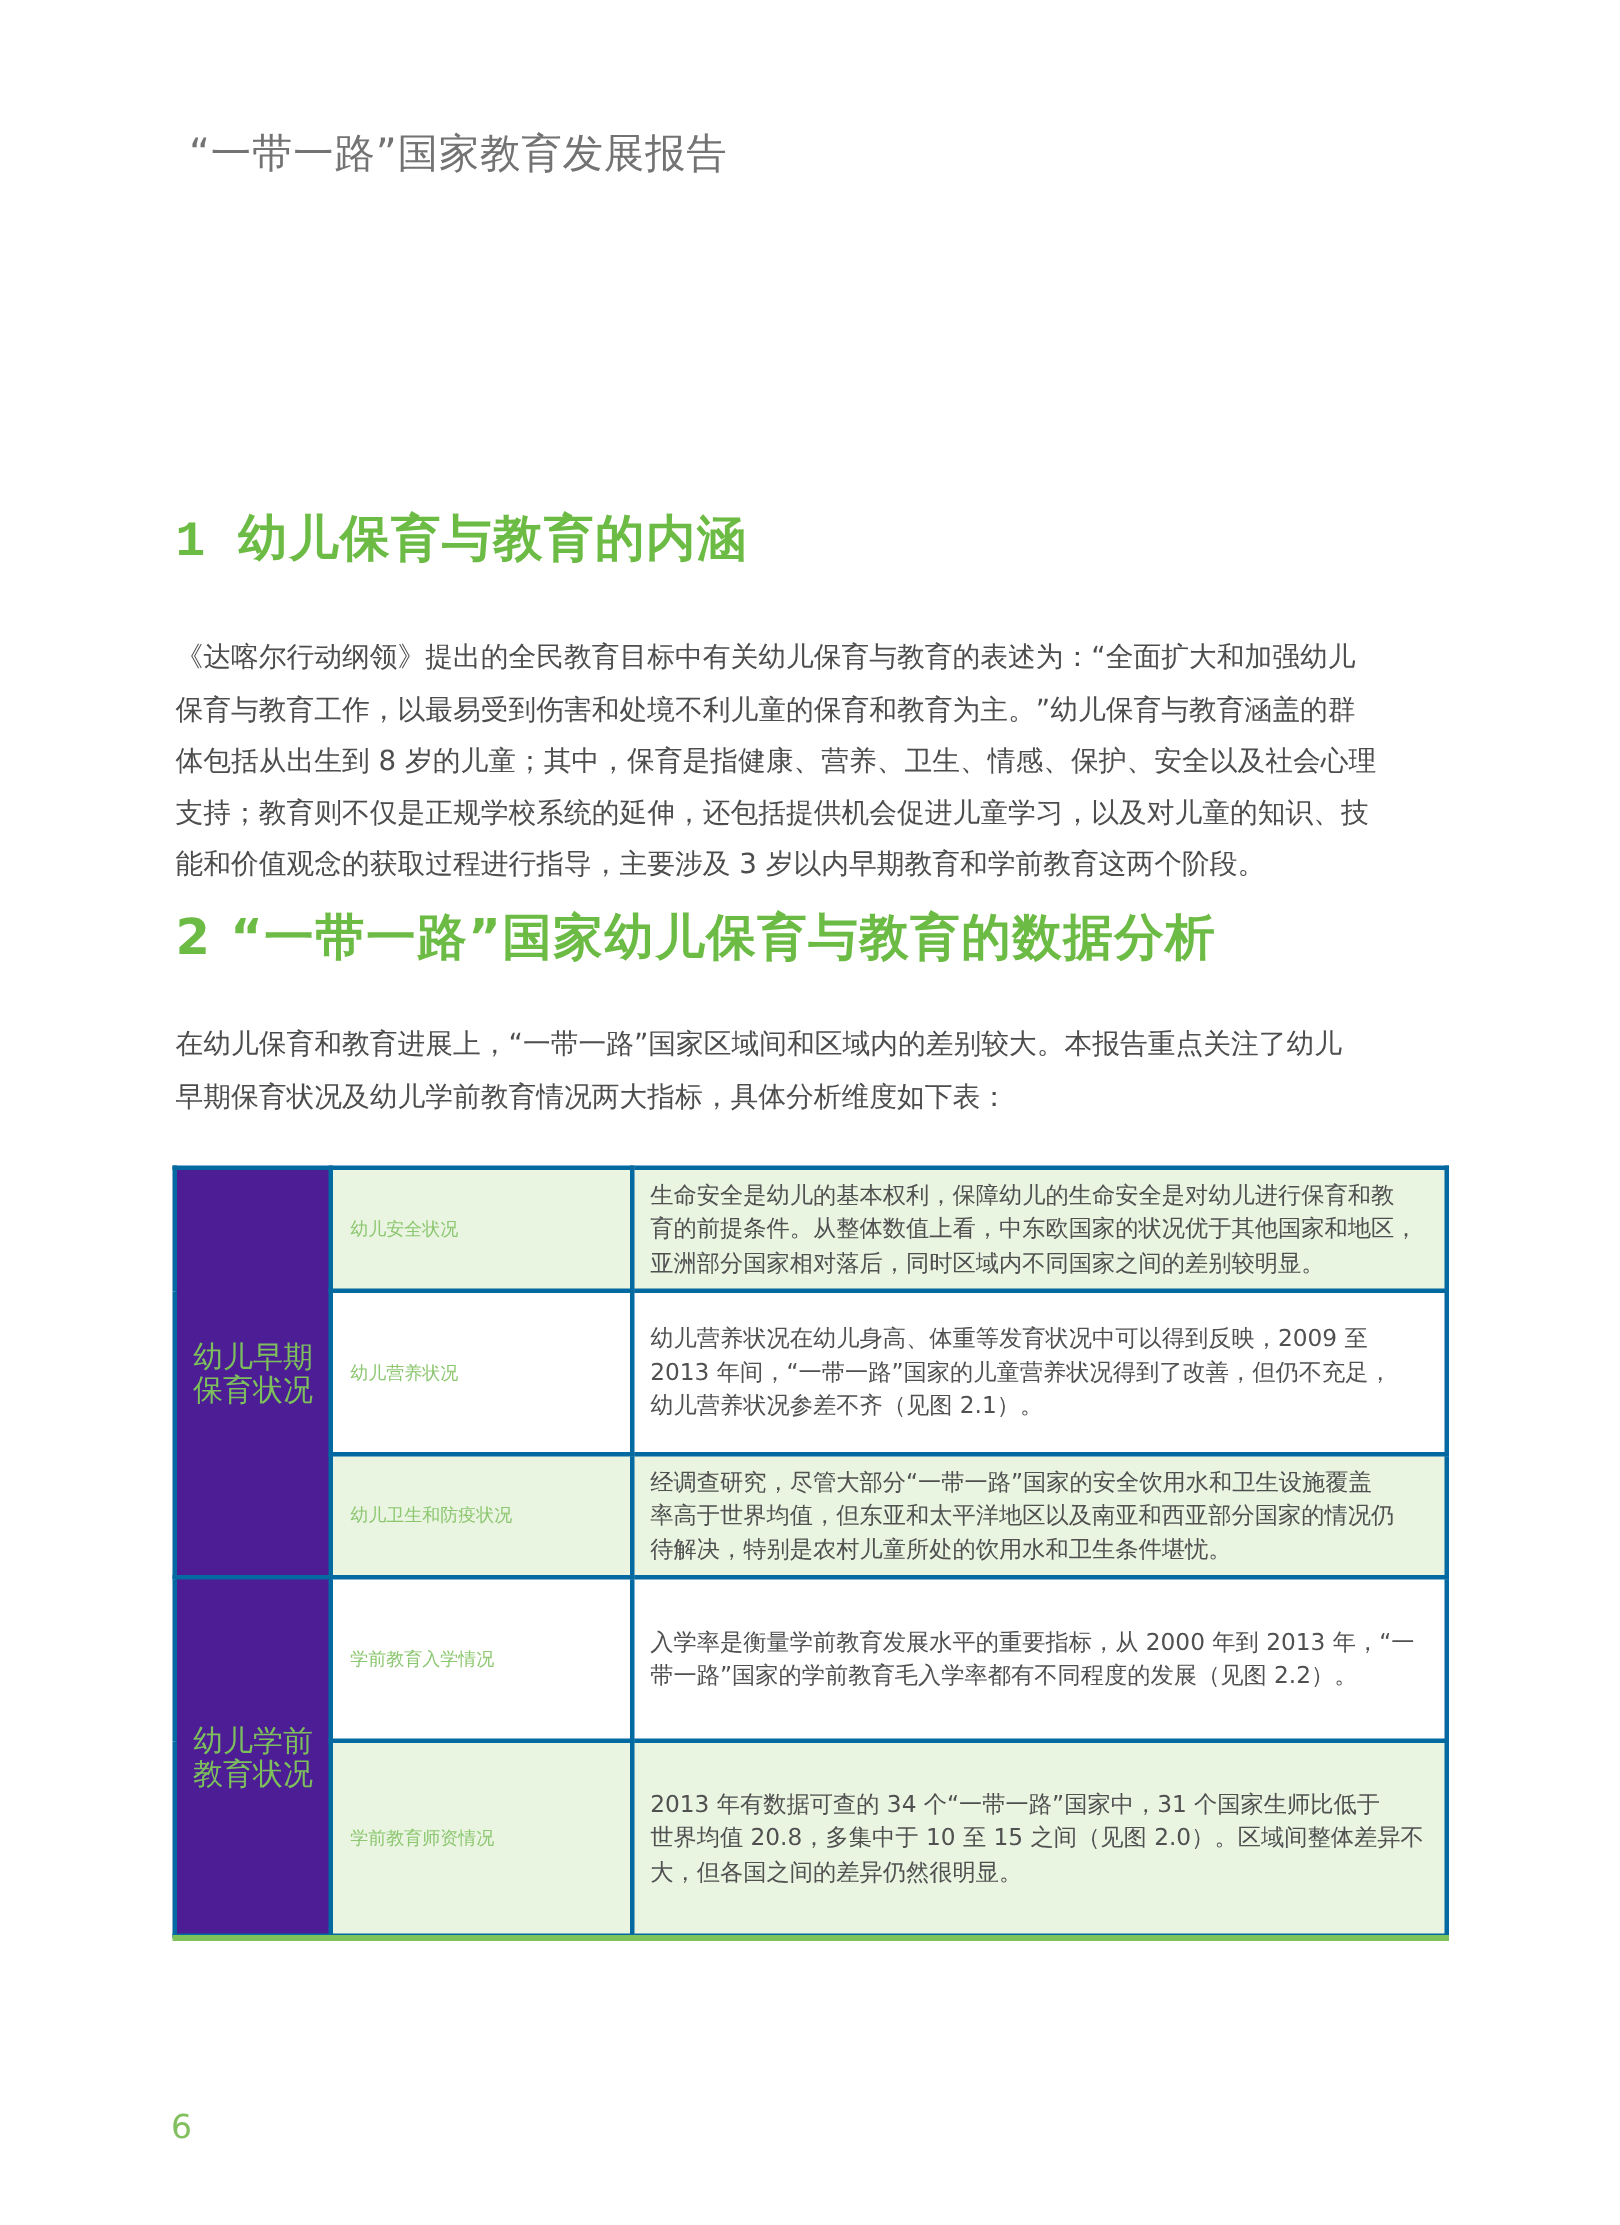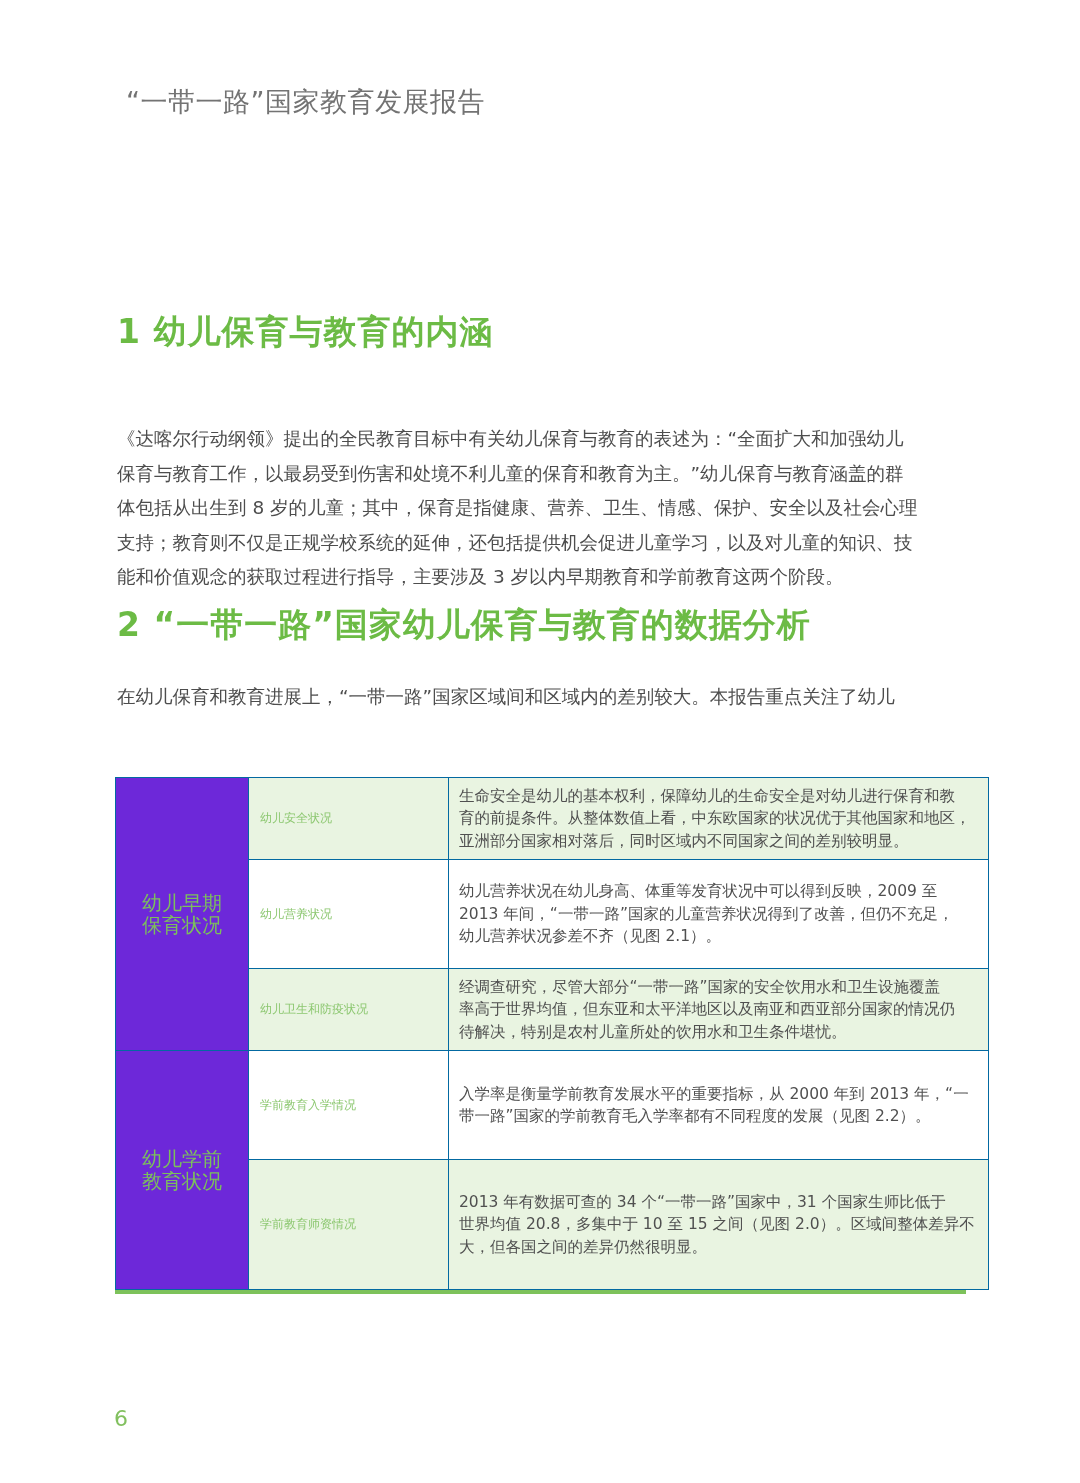--- a/index.html
+++ b/index.html
@@ -2,32 +2,32 @@
 <html><head>
   <meta charset="utf-8">
   <style>
     * { box-sizing: border-box; margin: 0; padding: 0; }
     html, body { width: 1080px; height: 1483px; background: #ffffff; }
     body { position: relative; font-family: "DejaVu Sans", "Liberation Sans", sans-serif; color: #4a4a4a; overflow: hidden; }
 
     .running-header { position: absolute; left: 126px; top: 84px; font-size: 27px; color: #737373; letter-spacing: 0.5px; }
 
     .section-title { position: absolute; left: 117px; font-size: 33px; font-weight: bold; color: #6cbb45; letter-spacing: 1px; }
-    #s1-title { top: 310px; }
+    #s1-title { top: 337px; font-family: Liberation Mono, monospace; }
     #s2-title { top: 603px; }
 
     .para { position: absolute; left: 117px; width: 852px; font-size: 18.5px; line-height: 34.5px; color: #4d4d4d; text-align: justify; }
     #s1-para { top: 398px; margin-top: 24px; }
     #s2-para { top: 680px; }
     .para p { white-space: nowrap; }
 
     .table-wrap { position: absolute; left: 115px; top: 777px; width: 851px; height: 514px; }
     table { border-collapse: collapse; width: 851px; table-layout: fixed; }
-    td { border: 1px solid #0369a1; vertical-align: middle; }
-    td.group { background: #6d28d9; color: #7cbf5c; font-size: 20px; line-height: 22px; text-align: center; width: 133px; }
+    td { border: 3px solid #0369a1; vertical-align: middle; }
+    td.group { background: #4c1d95; color: #7cbf5c; font-size: 20px; line-height: 22px; text-align: center; width: 104px; }
     td.dim { width: 200px; color: #8cc770; font-size: 12px; padding-left: 11px; }
     td.desc { width: 540px; font-size: 15.5px; line-height: 22.5px; color: #505050; padding: 0 10px 0 10px; }
     tr.shade td.dim, tr.shade td.desc { background: #e9f4e1; }
     tr.plain td.dim, tr.plain td.desc { background: #ffffff; }
     .bottom-rule { position: absolute; left: 0; bottom: -3px; width: 851px; height: 4px; background: #7dc25b; }
 
     .page-number { position: absolute; left: 114px; top: 1406px; font-size: 22px; color: #82c05f; }
   </style>
 </head>
 <body>
@@ -39,20 +39,21 @@
   <p>《达喀尔行动纲领》提出的全民教育目标中有关幼儿保育与教育的表述为：“全面扩大和加强幼儿</p>
   <p>保育与教育工作，以最易受到伤害和处境不利儿童的保育和教育为主。”幼儿保育与教育涵盖的群</p>
   <p>体包括从出生到 8 岁的儿童；其中，保育是指健康、营养、卫生、情感、保护、安全以及社会心理</p>
   <p>支持；教育则不仅是正规学校系统的延伸，还包括提供机会促进儿童学习，以及对儿童的知识、技</p>
   <p>能和价值观念的获取过程进行指导，主要涉及 3 岁以内早期教育和学前教育这两个阶段。</p>
 </div>
 
 <h1 class="section-title" id="s2-title">2 “一带一路”国家幼儿保育与教育的数据分析</h1>
 <div class="para" id="s2-para">
   <p>在幼儿保育和教育进展上，“一带一路”国家区域间和区域内的差别较大。本报告重点关注了幼儿</p>
+  <p>早期保育状况及幼儿学前教育情况两大指标，具体分析维度如下表：</p>
 </div>
 
 <div class="table-wrap">
   <table>
     <tbody>
         <tr class="shade" style="height:82px">
       <td class="group" rowspan="3">
         <div>幼儿早期</div>
         <div>保育状况</div>
       </td>

